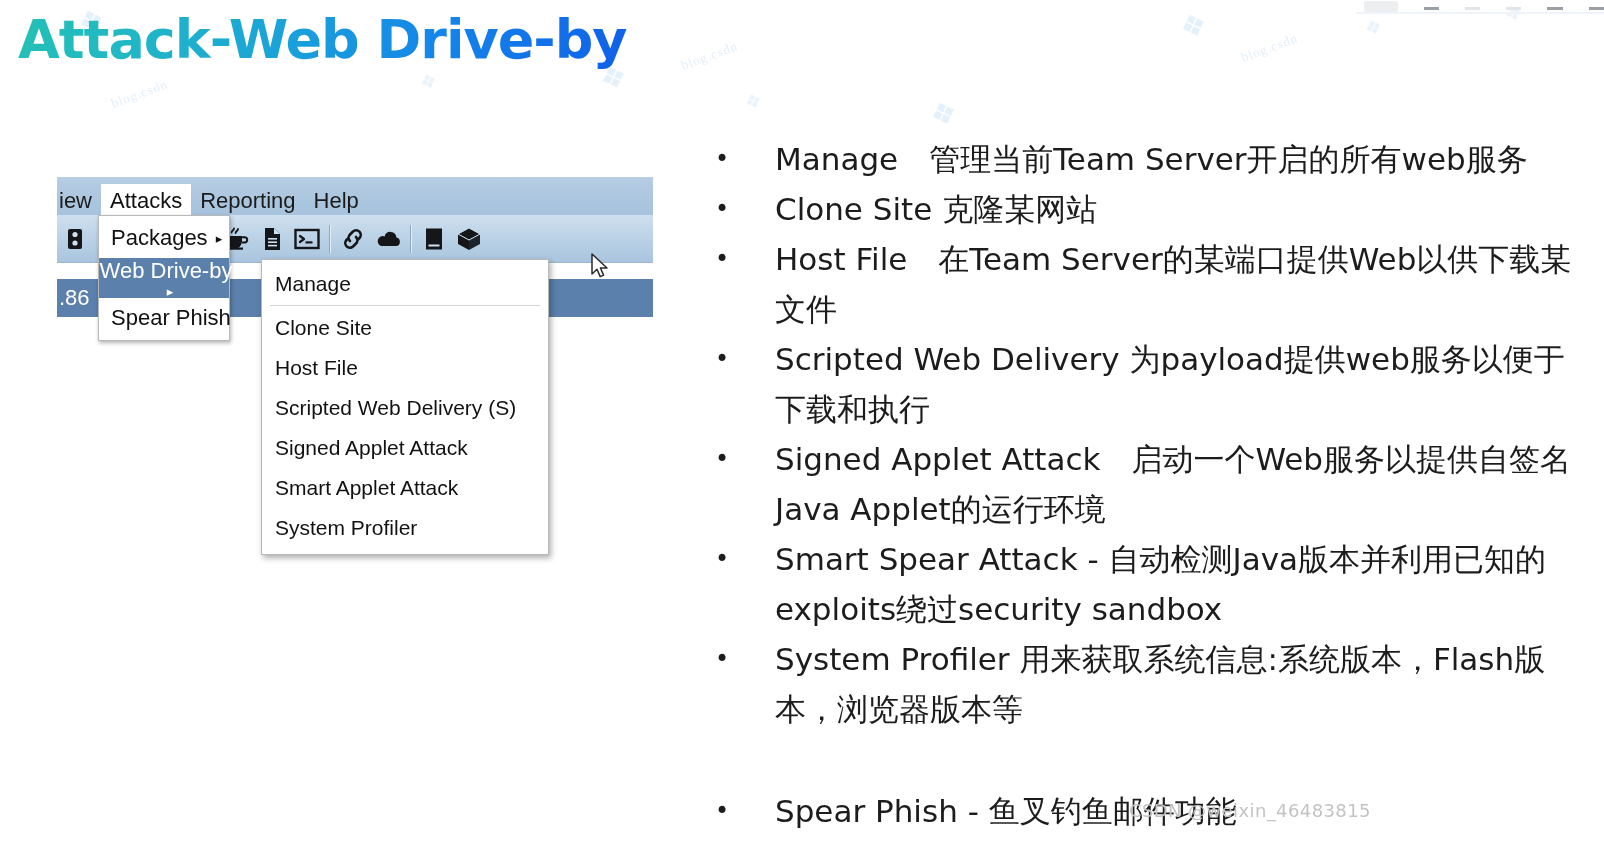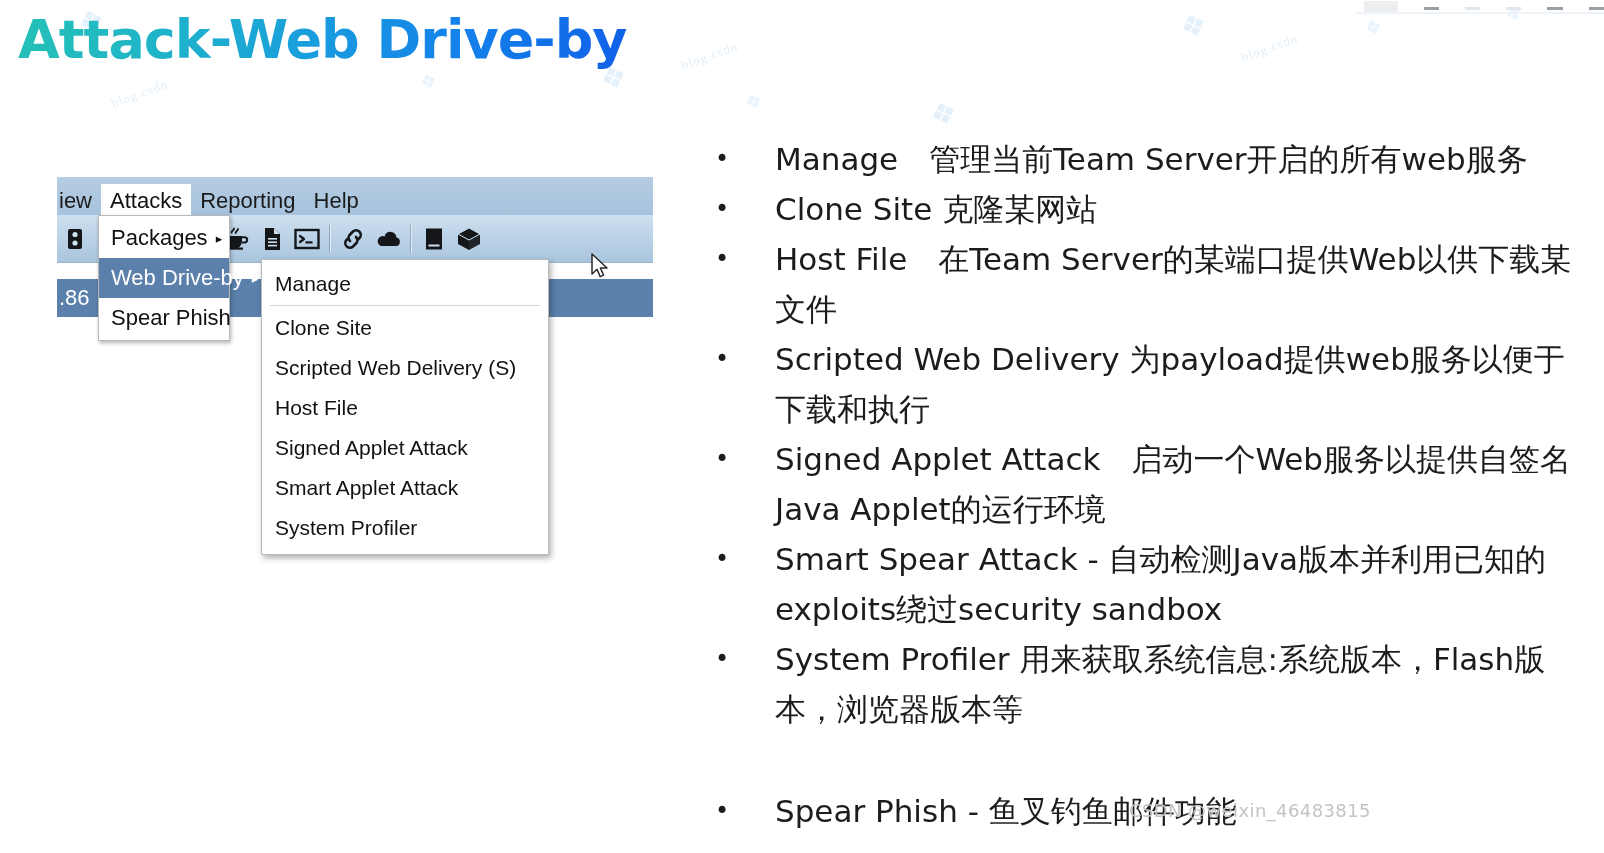--- a/index.html
+++ b/index.html
@@ -214,20 +214,21 @@
     height: 40px;
     padding: 0 8px 0 12px;
     font-size: 22px;
     color: #111;
     white-space: nowrap;
     box-sizing: border-box;
   }
   .menu-row.highlight {
     background: #5b80ab;
     color: #ffffff;
+    flex-direction: column;
   }
   .menu-row .arrow {
     font-size: 13px;
     line-height: 1;
     margin-left: 8px;
   }
 
   
   .sub-drop {
     position: absolute;
@@ -441,22 +442,22 @@
     </div>
     <div class="menu-row">
       <span>Spear Phish</span>
     </div>
   </div>
 
   <div class="sub-drop">
     <div class="sub-row">Manage</div>
     <div class="sub-sep"></div>
     <div class="sub-row">Clone Site</div>
+    <div class="sub-row">Host File</div>
     <div class="sub-row">Scripted Web Delivery (S)</div>
-    <div class="sub-row">Host File</div>
     <div class="sub-row">Signed Applet Attack</div>
     <div class="sub-row">Smart Applet Attack</div>
     <div class="sub-row">System Profiler</div>
   </div>
 
   <div class="cursor">
     <svg width="20" height="28" viewBox="0 0 20 28">
       <path d="M1 1 L1 21 L6 16.3 L9.2 23.6 L12.6 22.1 L9.4 15 L16 15 Z" fill="#ffffff" stroke="#2b2b2b" stroke-width="1.5" stroke-linejoin="round"></path>
     </svg>
   </div>

